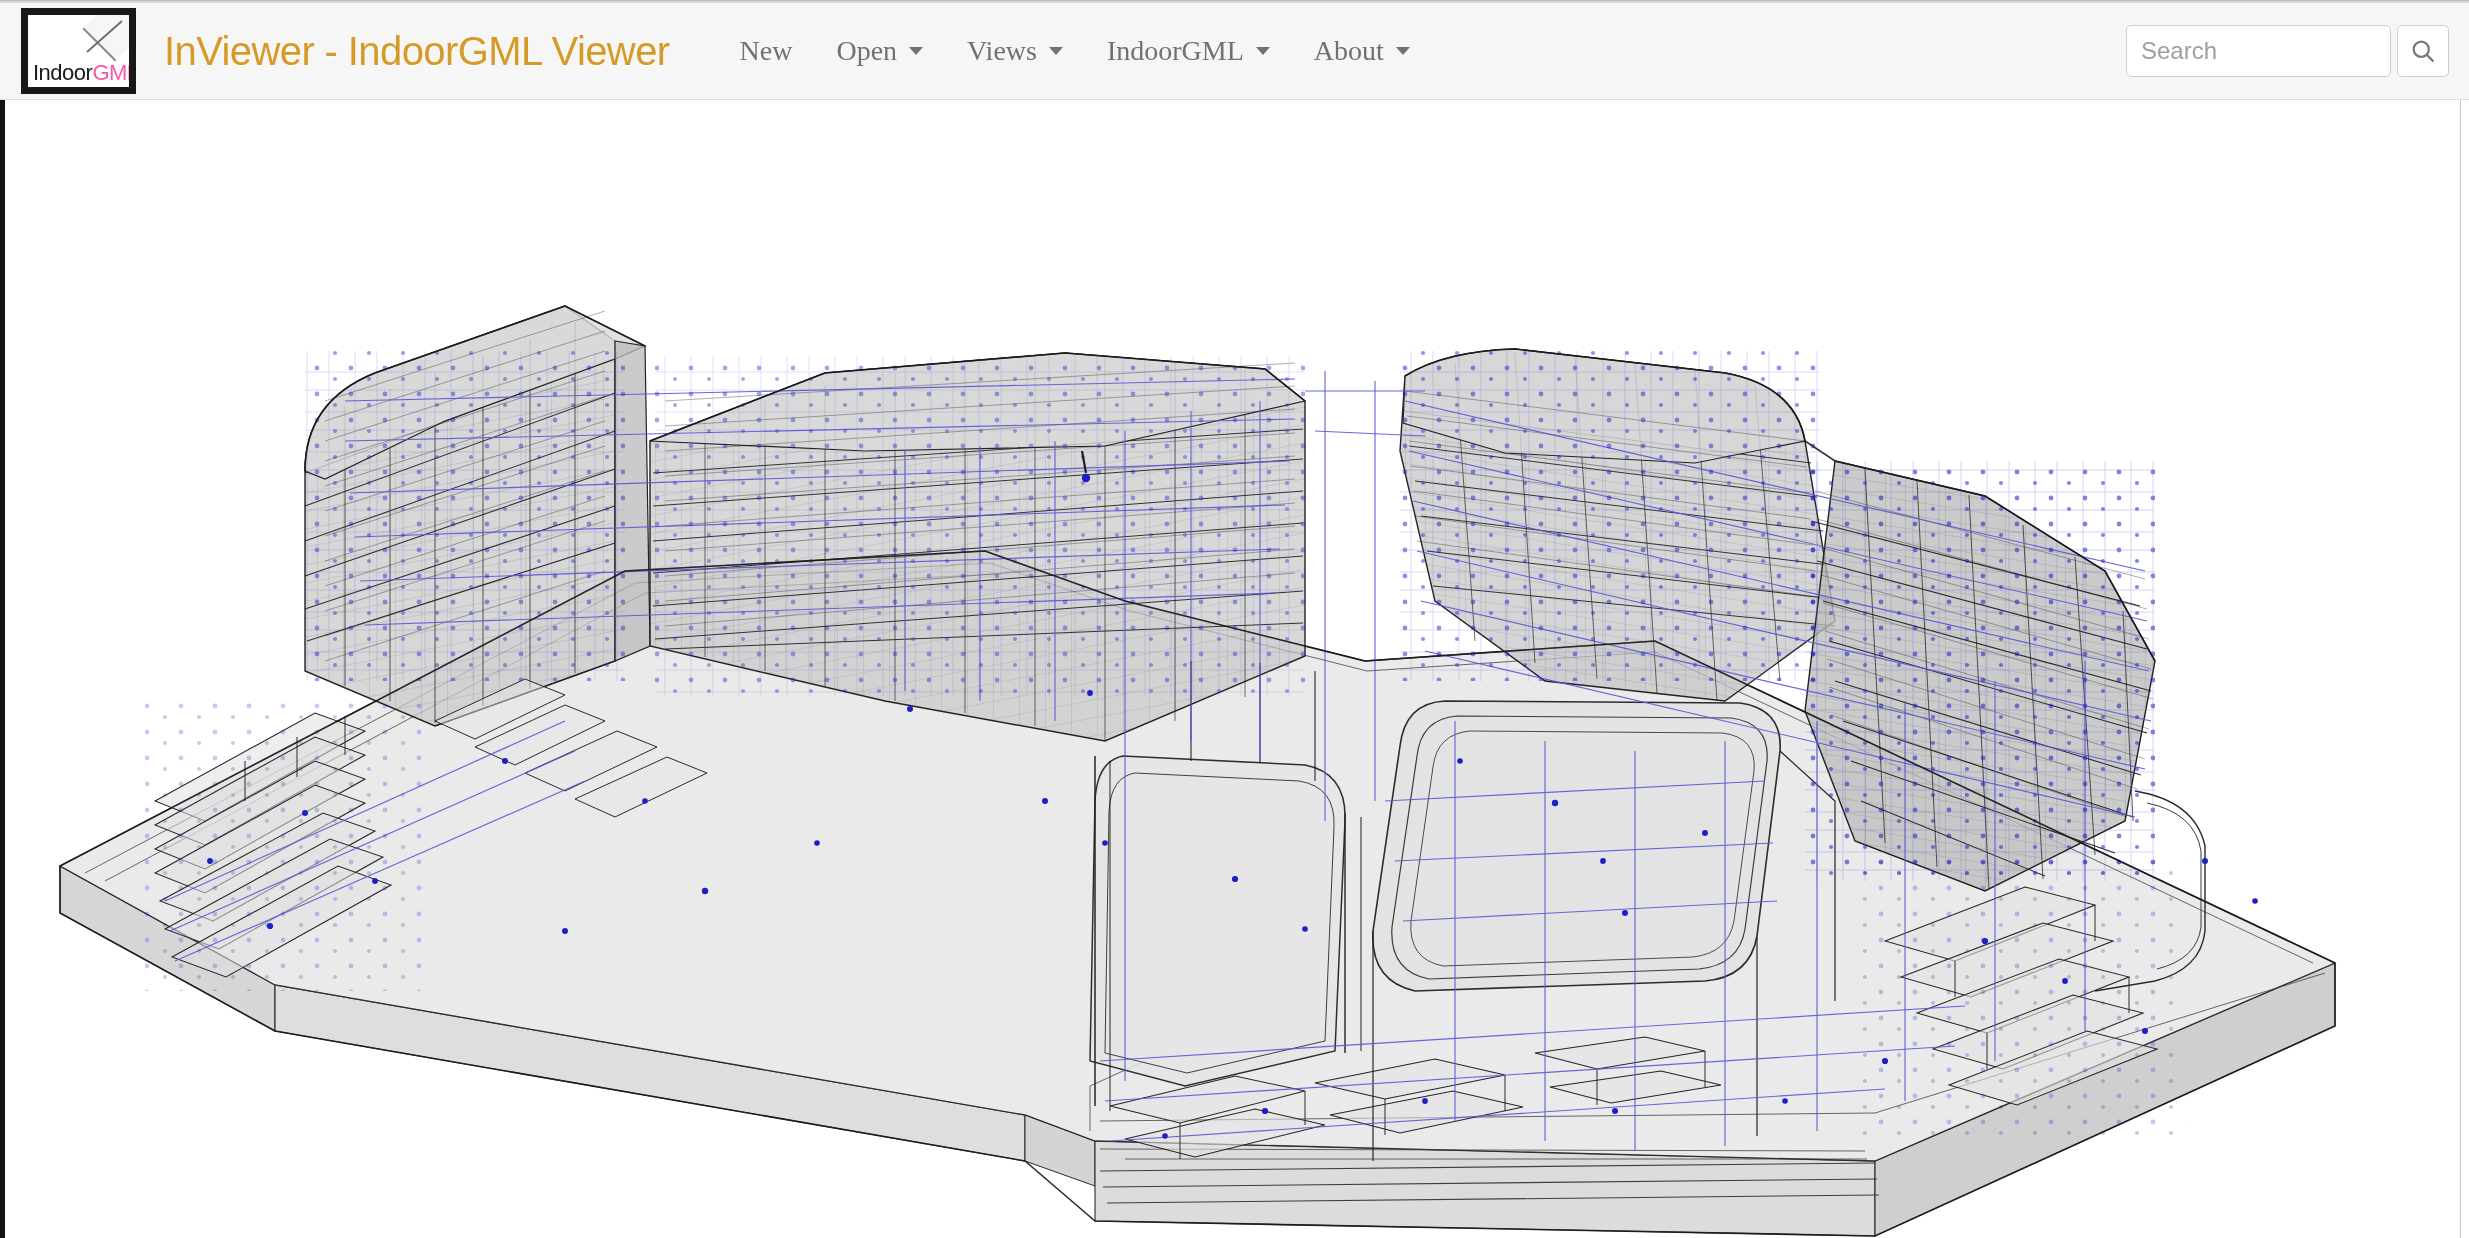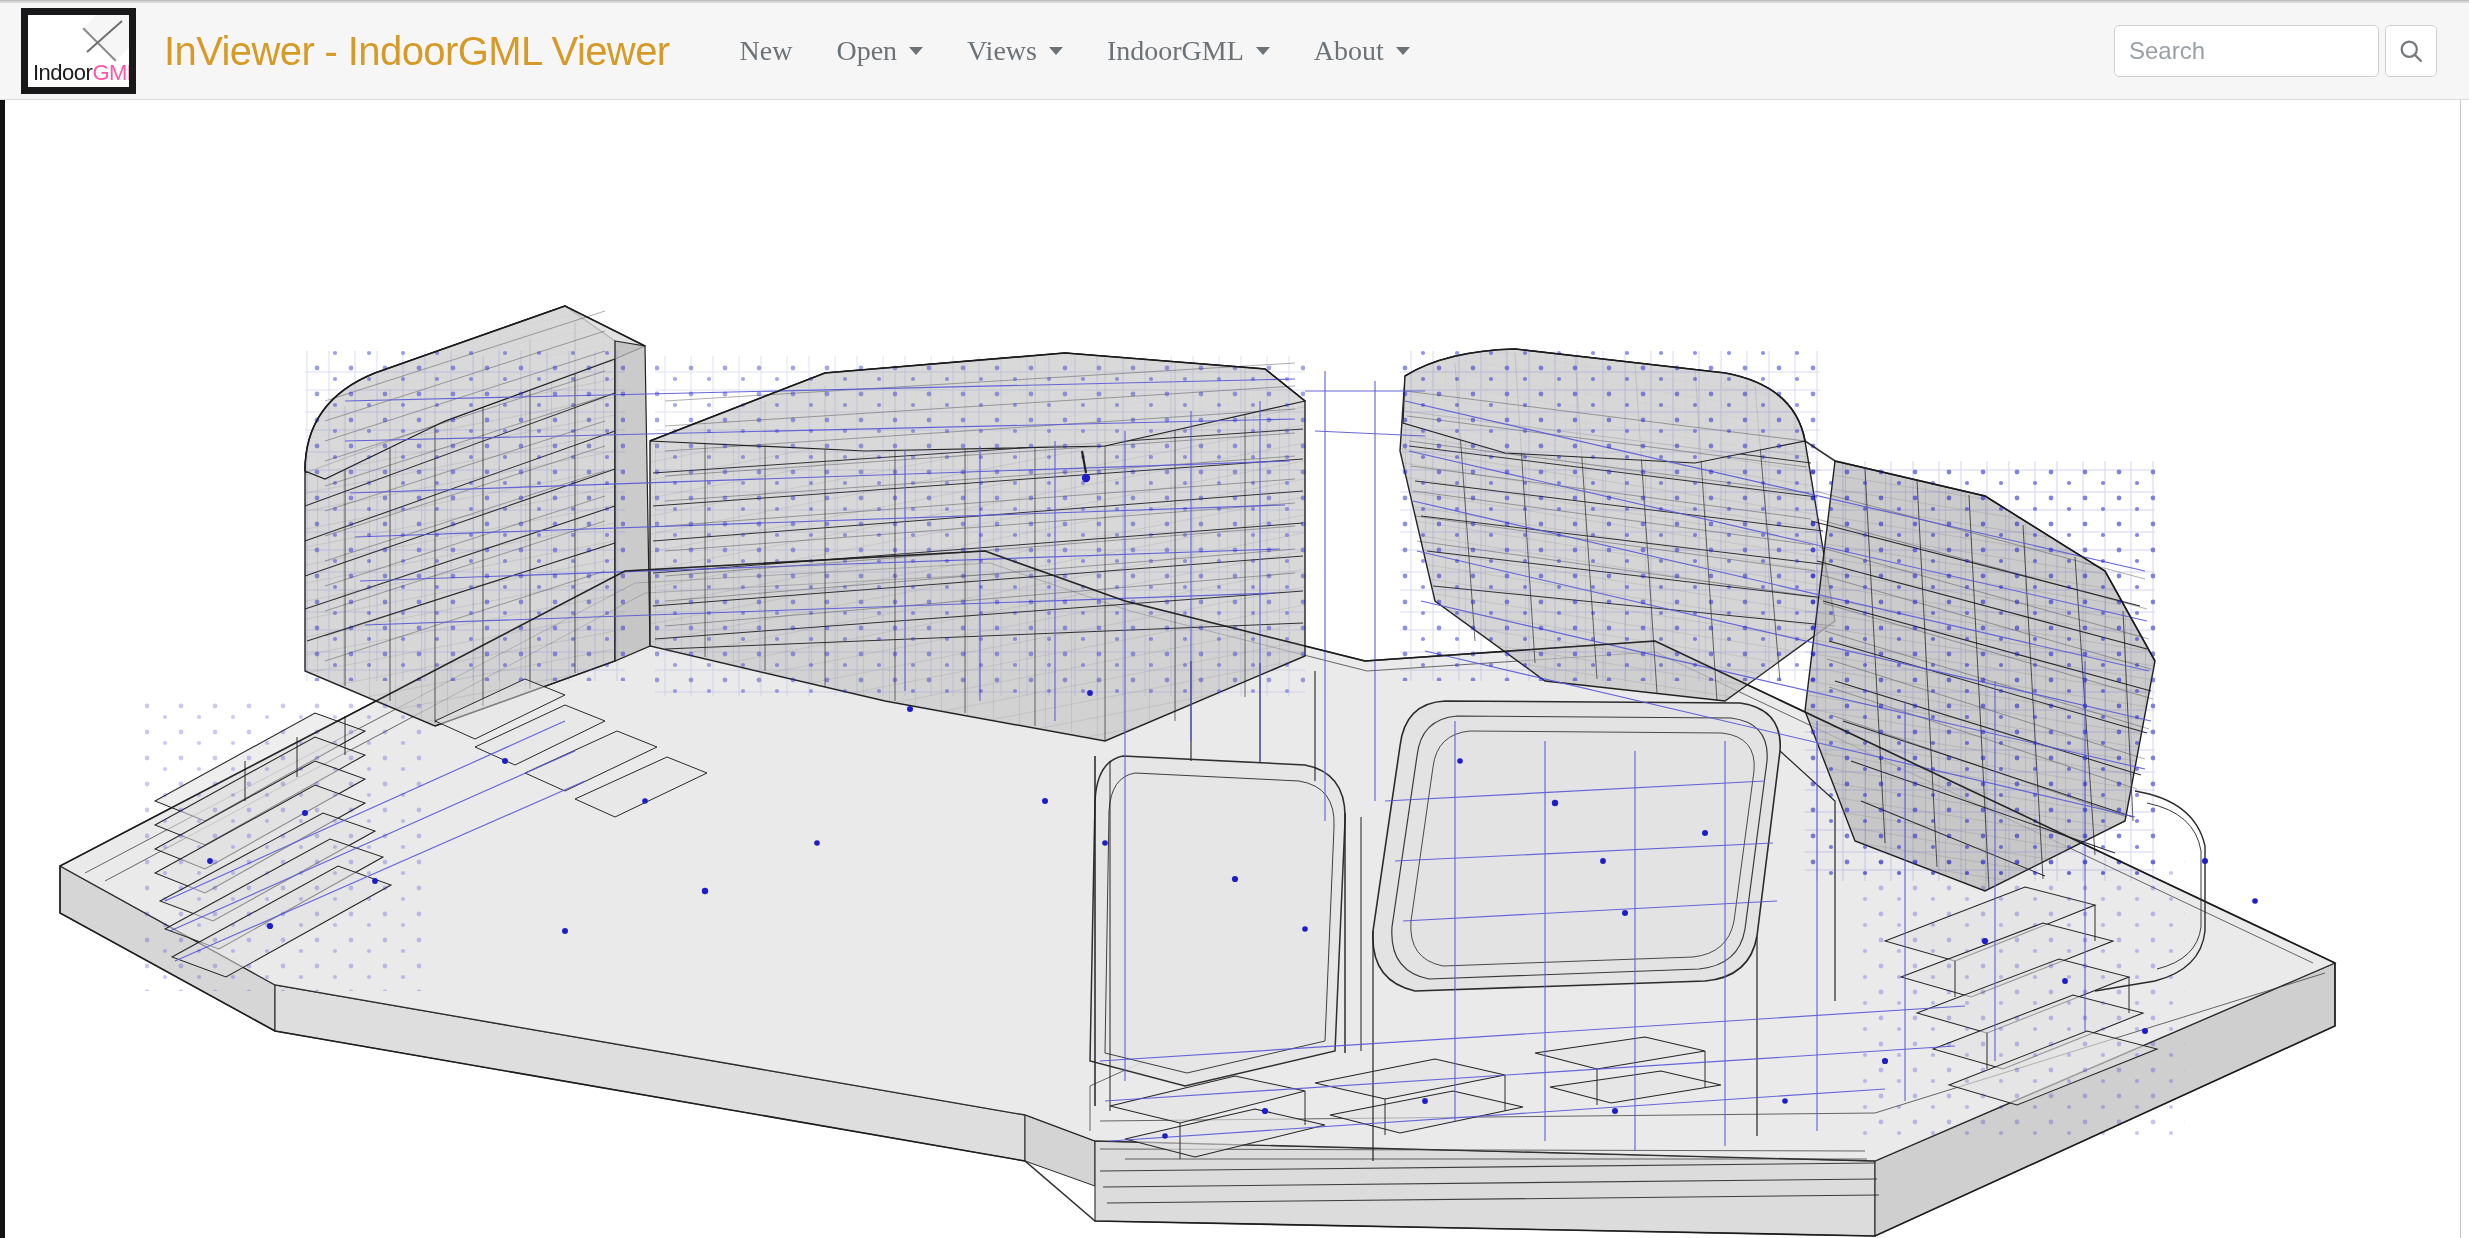--- a/index.html
+++ b/index.html
@@ -100,21 +100,21 @@
     width: 0; height: 0;
     border-left: 7px solid transparent;
     border-right: 7px solid transparent;
     border-top: 8px solid #6d7277;
   }
 
   .spacer { flex: 1 1 auto; }
 
   .search-wrap {
     display: flex; align-items: flex-start;
-    margin-right: 32px;
+    margin-right: 20px;
     flex: 0 0 auto;
   }
   .search-input {
     width: 265px; height: 52px;
     padding: 0 14px;
     font-size: 24px;
     color: #55595d;
     background: #ffffff;
     border: 1px solid #cfcfcf;
     border-radius: 5px;

